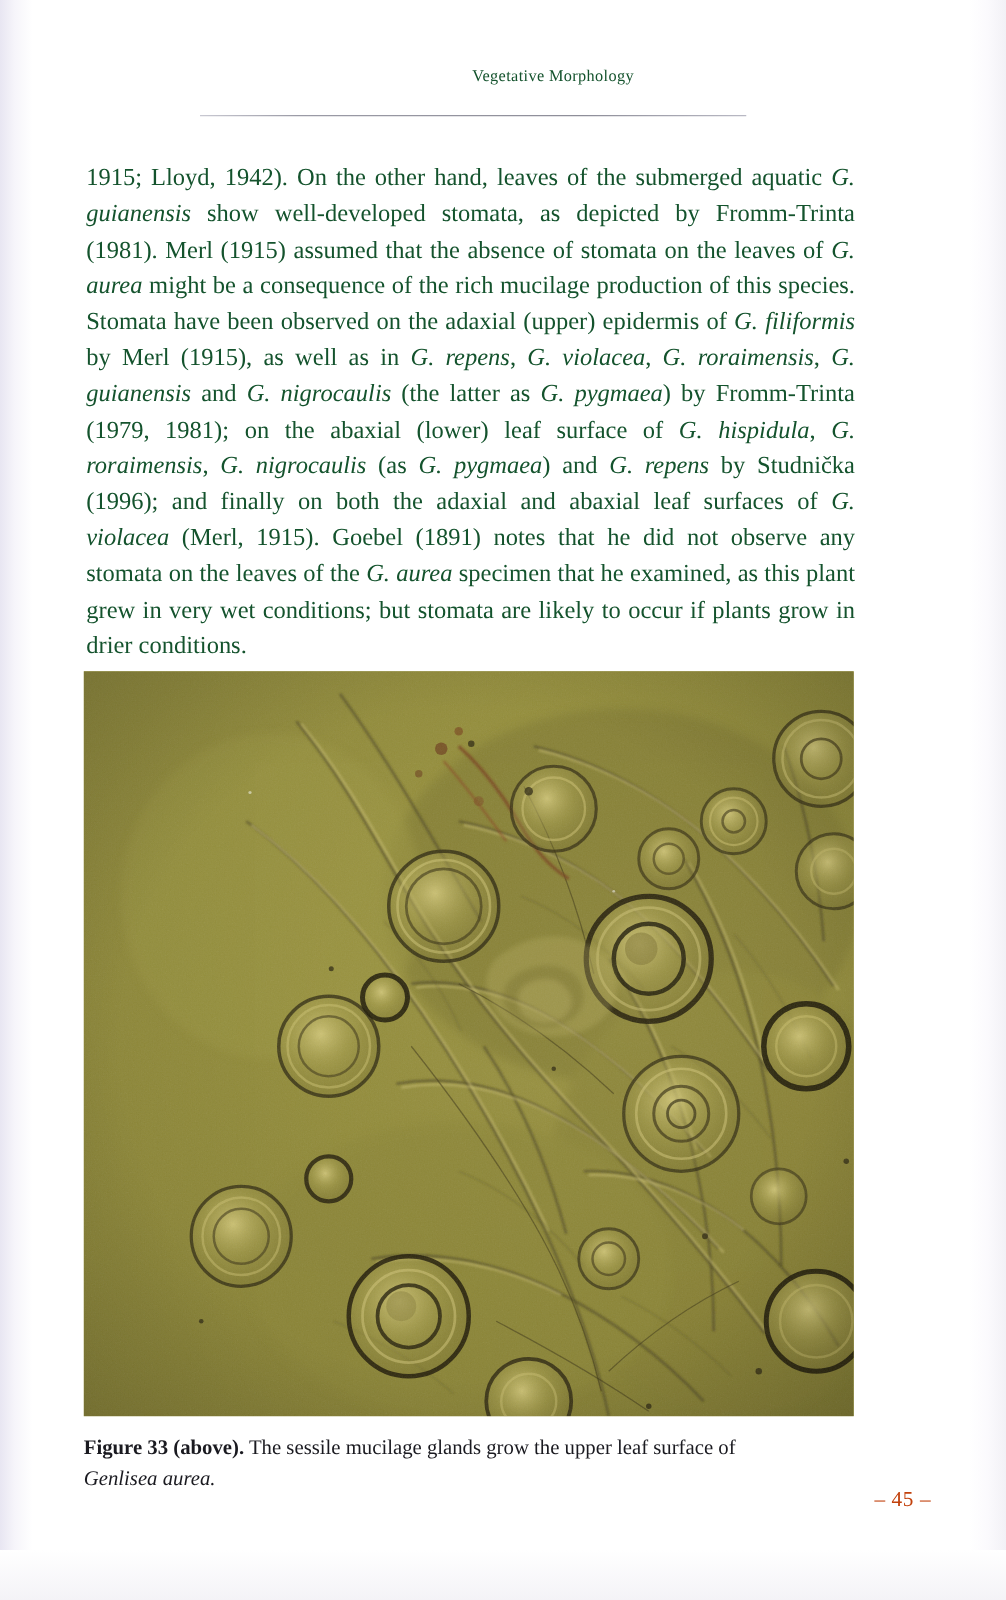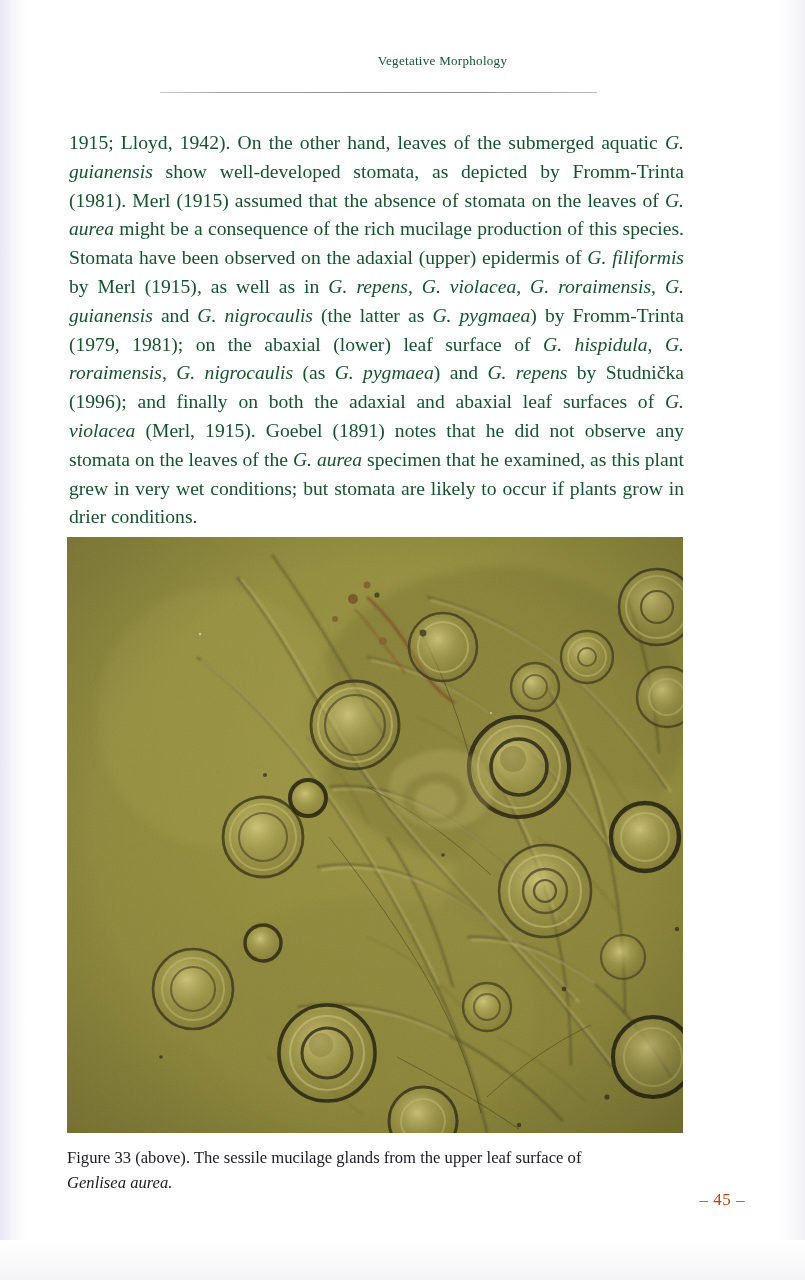--- a/index.html
+++ b/index.html
@@ -90,21 +90,21 @@
   .caption {
     position: absolute;
     left: 67px;
     top: 1145px;
     width: 616px;
     font-size: 16.6px;
     line-height: 25px;
     text-align: justify;
     color: #1a1a20;
   }
-  .caption b { font-weight: normal; }
+  .caption b { font-weight: bold; }
   .caption i { font-style: italic; margin-top: 48px; }
   .caption .line2 { text-align: left; }
 
   
   .folio {
     position: absolute;
     left: 0;
     top: 1190px;
     width: 745px;
     text-align: right;
@@ -371,21 +371,21 @@
           <stop offset="60%" stop-color="#000000" stop-opacity="0"></stop>
           <stop offset="100%" stop-color="#000000" stop-opacity="0.18"></stop>
         </radialGradient>
       </defs>
       <rect width="616" height="596" fill="url(#vig)"></rect>
     </svg>
   </div>
 
   <div class="caption">
     <span><b>Figure 33 (above).</b></span>
-    <span>The sessile mucilage glands from the upper leaf surface of</span>
+    <span>The sessile mucilage glands grow the upper leaf surface of</span>
     <div class="line2"><i>Genlisea aurea.</i></div>
   </div>
 
   <div class="folio">– 45 –</div>
 
   <div class="scan-edge-left"></div>
   <div class="scan-edge-right"></div>
   <div class="scan-edge-bottom"></div>
 </div>
 

